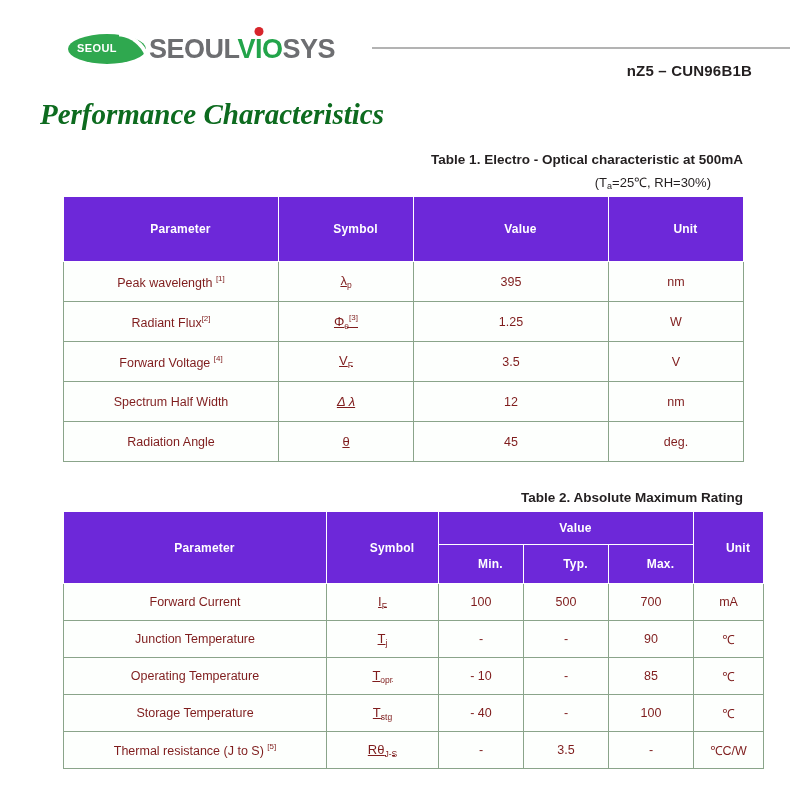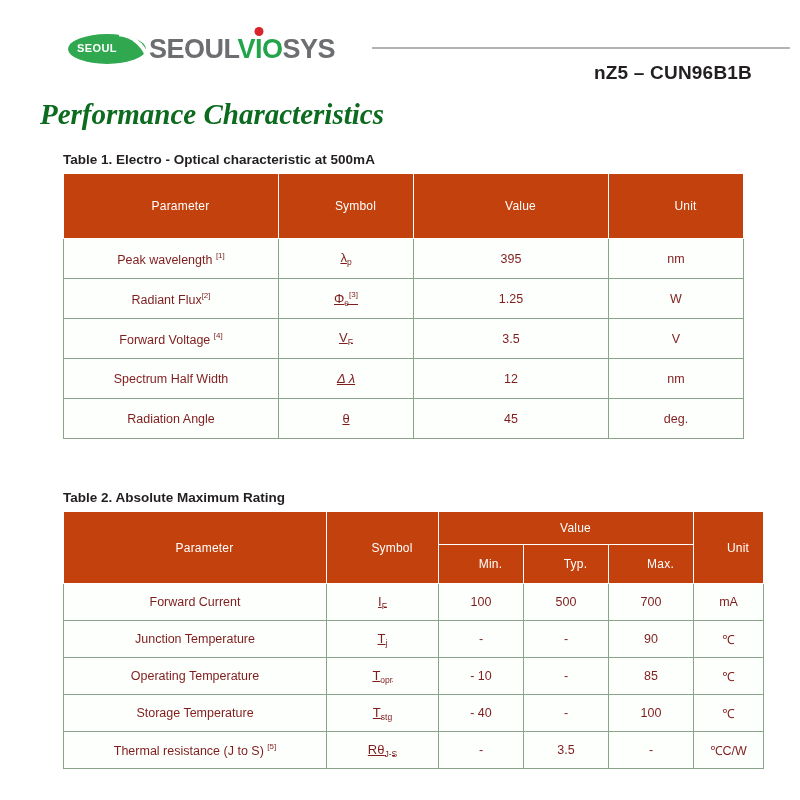--- a/index.html
+++ b/index.html
@@ -92,21 +92,21 @@
     left: 372px;
     top: 17px;
     width: 418px;
     height: 2px;
     background: #b3b3b3;
   }
   .part-number {
     position: absolute;
     right: 48px;
     top: 32px;
-    font-size: 19px;
+    font-size: 15px;
     font-weight: bold;
     letter-spacing: 0.2px;
     color: #231f20;
     white-space: nowrap;
     text-align: right;
   }
 
   
   .page-title {
     position: absolute;
@@ -124,20 +124,21 @@
   
   .table-section { position: absolute; left: 63px; width: 680px; }
   #section-table1 { top: 152px; }
   #section-table2 { top: 490px; }
 
   .table-caption {
     font-size: 13.5px;
     font-weight: bold;
     color: #231f20;
     margin-bottom: 6px;
+    text-align: right;
   }
   .table-condition {
     font-size: 13px;
     color: #231f20;
     text-align: right;
     margin: 0 0 5px 0;
     padding-right: 32px;
   }
   .table-condition .sub {
     font-size: 9px;
@@ -149,24 +150,24 @@
     table-layout: fixed;
     background: #fdfffd;
   }
   table.dsheet th,
   table.dsheet td {
     border: 1px solid #8aa48a;
     text-align: center;
     vertical-align: middle;
   }
   table.dsheet thead th {
-    background: #c2410c;
+    background: #6d28d9;
     color: #ffffff;
     font-size: 12px;
-    font-weight: normal;
+    font-weight: bold;
     border-color: #ffffff;
     letter-spacing: 0.2px;
     padding-left: 20px;
   }
   table.dsheet thead tr.top-row th { height: 57px; }
   table.dsheet tbody td {
     height: 37px;
     font-size: 12.5px;
     color: #7f1d1d;
   }
@@ -212,20 +213,23 @@
   </div>
 
   <div class="header-rule"></div>
   <div class="part-number">nZ5 – CUN96B1B</div>
 </div>
 
 <div class="page-title">Performance Characteristics</div>
 
 <div class="table-section" id="section-table1">
   <div class="table-caption">Table 1. Electro - Optical characteristic at 500mA</div>
+  <div class="table-condition">
+    <span>(T</span><span class="sub">a</span><span>=25℃, RH=30%)</span>
+  </div>
 
   <table class="dsheet" id="table1">
     <colgroup>
       <col style="width:215px">
       <col style="width:135px">
       <col style="width:195px">
       <col style="width:135px">
     </colgroup>
     <thead>
       <tr class="top-row">

